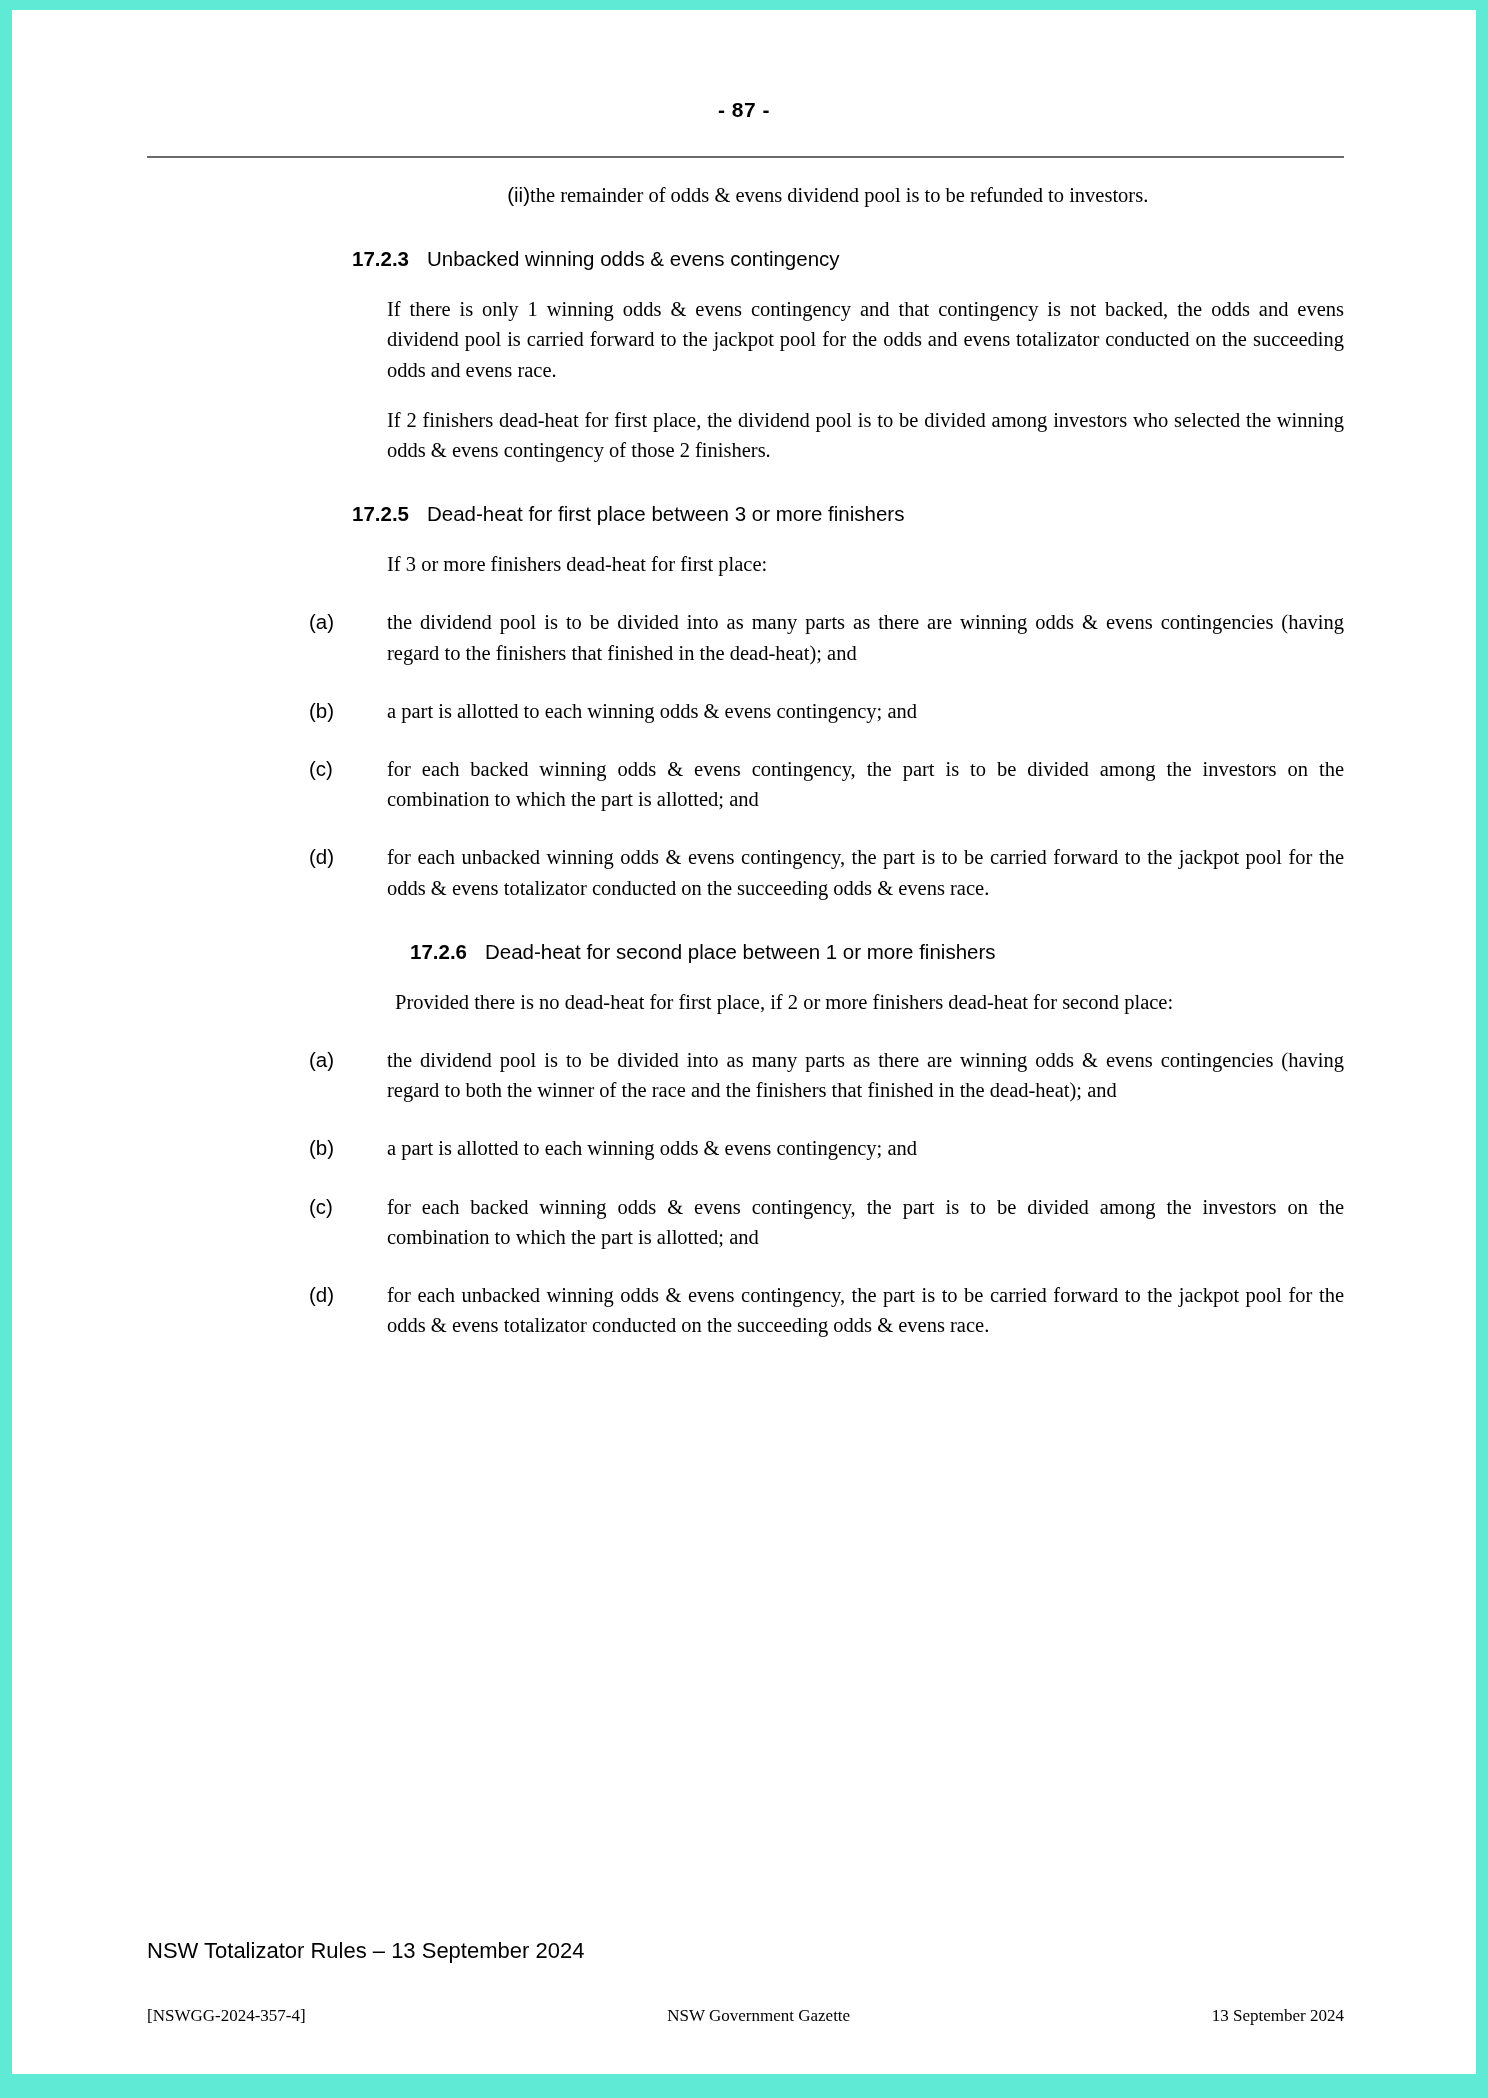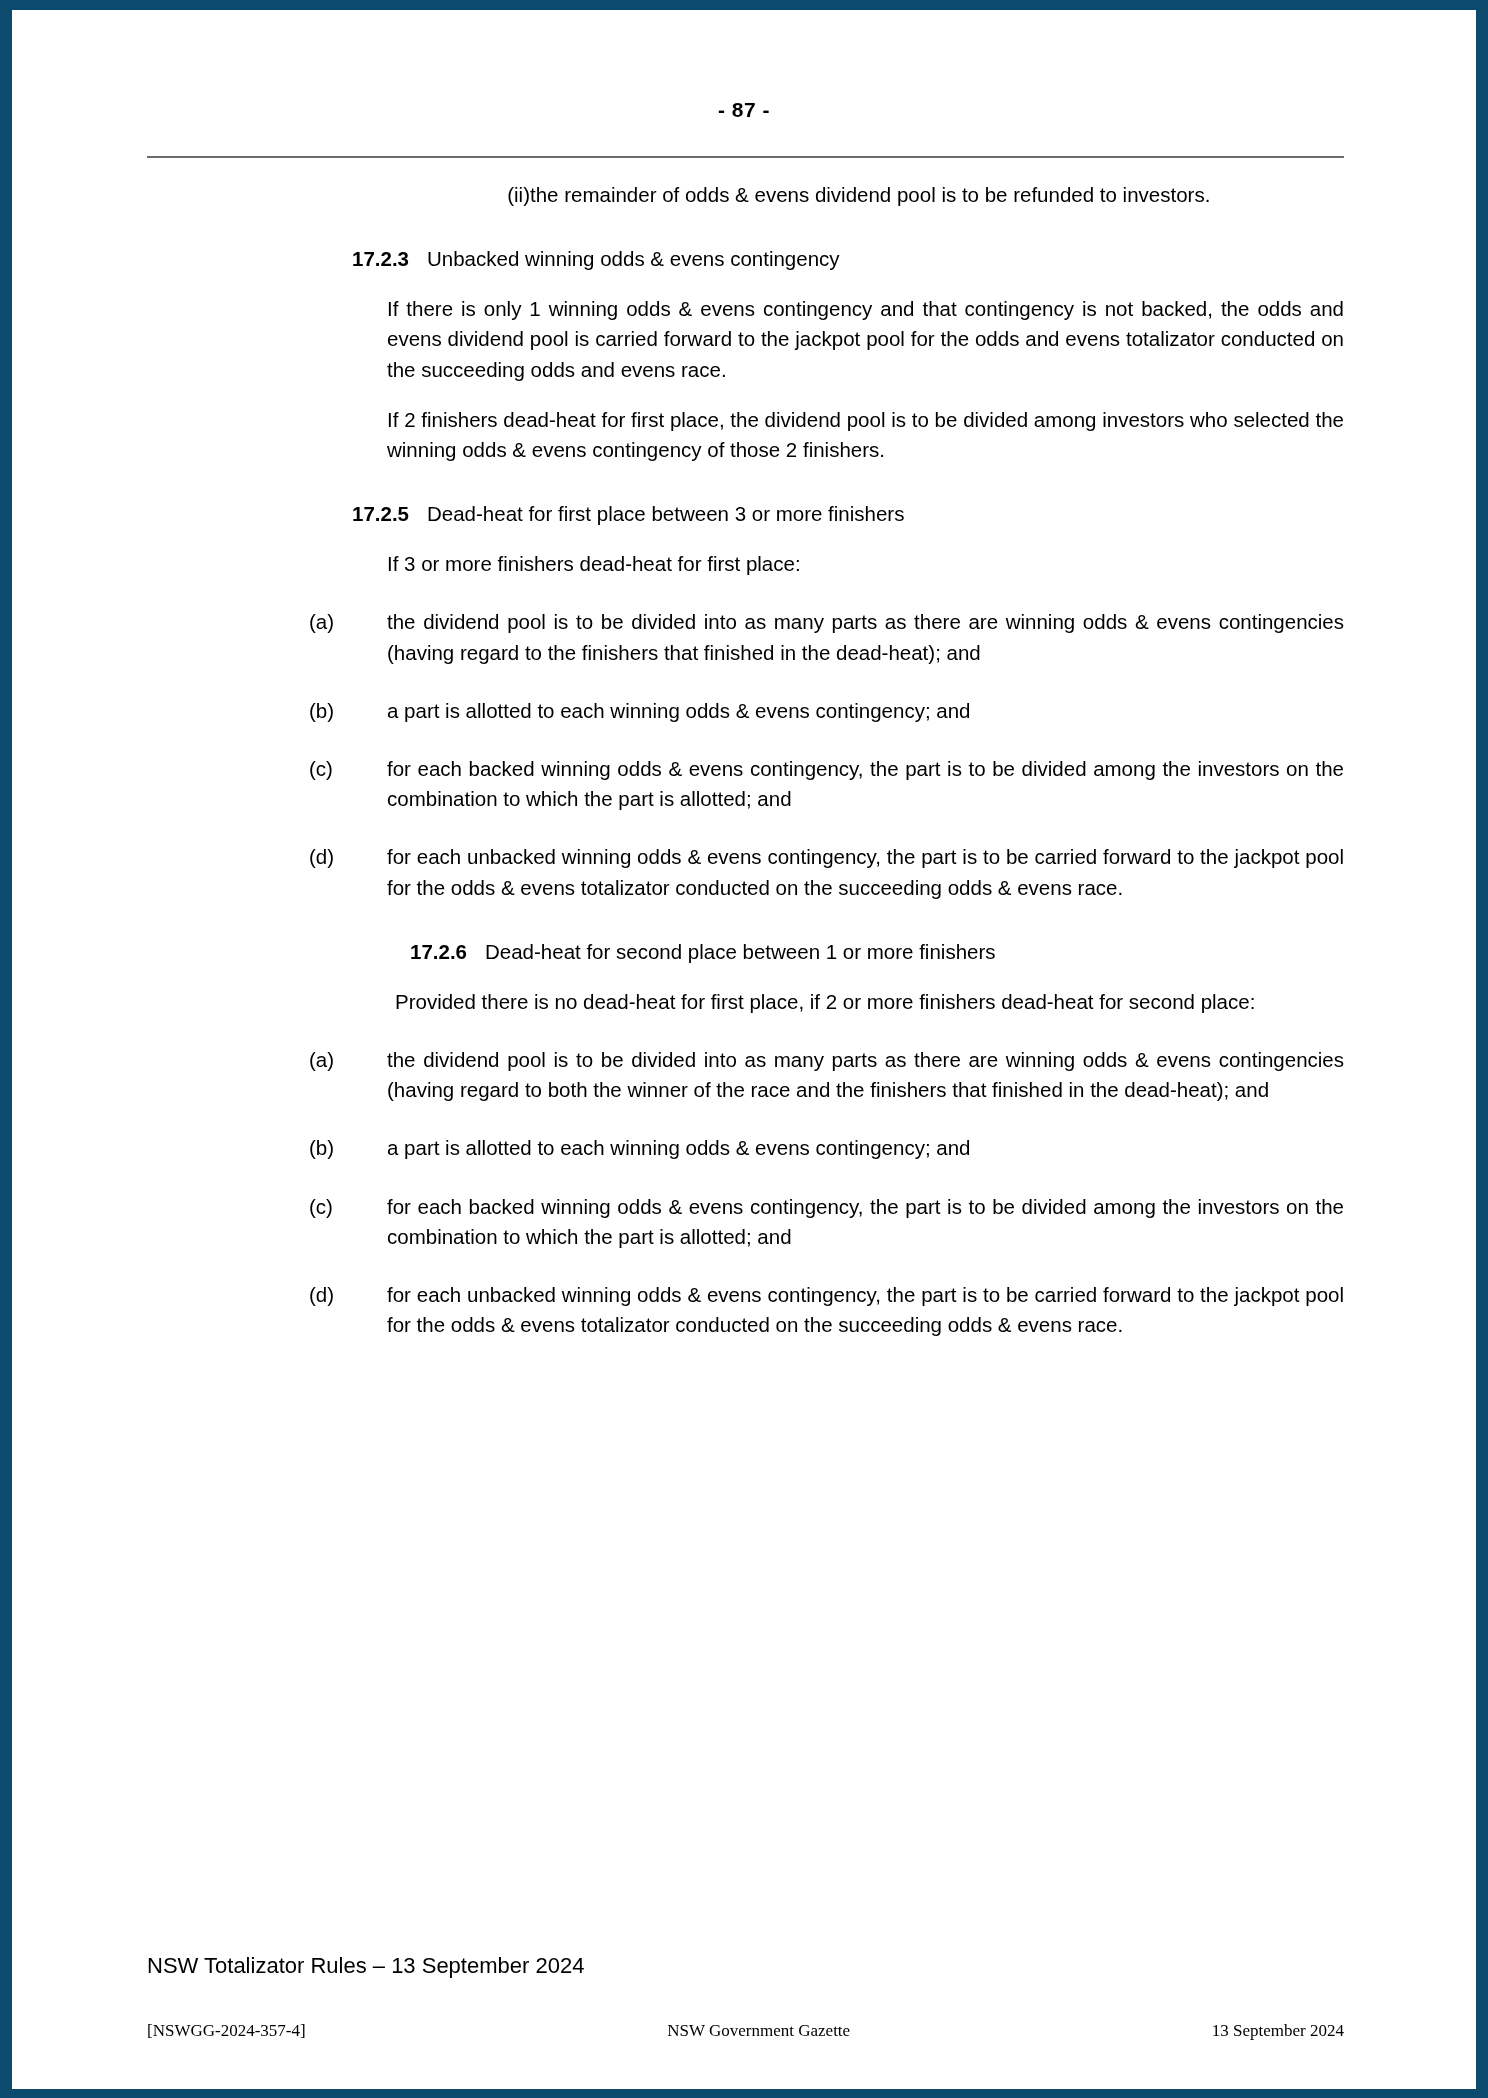--- a/index.html
+++ b/index.html
@@ -14,23 +14,23 @@
     font-family: "Liberation Sans", sans-serif;
   }
 
   
   .page-frame {
     position: absolute;
     left: 0;
     top: 0;
     width: 1488px;
     height: 2098px;
-    background: #0c4a6e;
+    background: #5eead4;
     box-sizing: border-box;
-    padding: 10px 12px 9px 12px;
+    padding: 10px 12px 24px 12px;
   }
   .page-sheet {
     position: relative;
     width: 100%;
     height: 100%;
     background: #ffffff;
     box-sizing: border-box;
     overflow: hidden;
   }
 
@@ -68,20 +68,21 @@
   }
 
   
   .para {
     font-size: 20.5px;
     line-height: 30.2px;
     color: #000;
     text-align: justify;
     text-justify: inter-word;
     margin: 0;
+    font-family: Liberation Serif, serif;
   }
   .para.last-line-left { text-align-last: left; }
 
   
   .roman-row {
     display: flex;
     margin-top: 10px;
   }
   .roman-marker {
     width: 78px;

